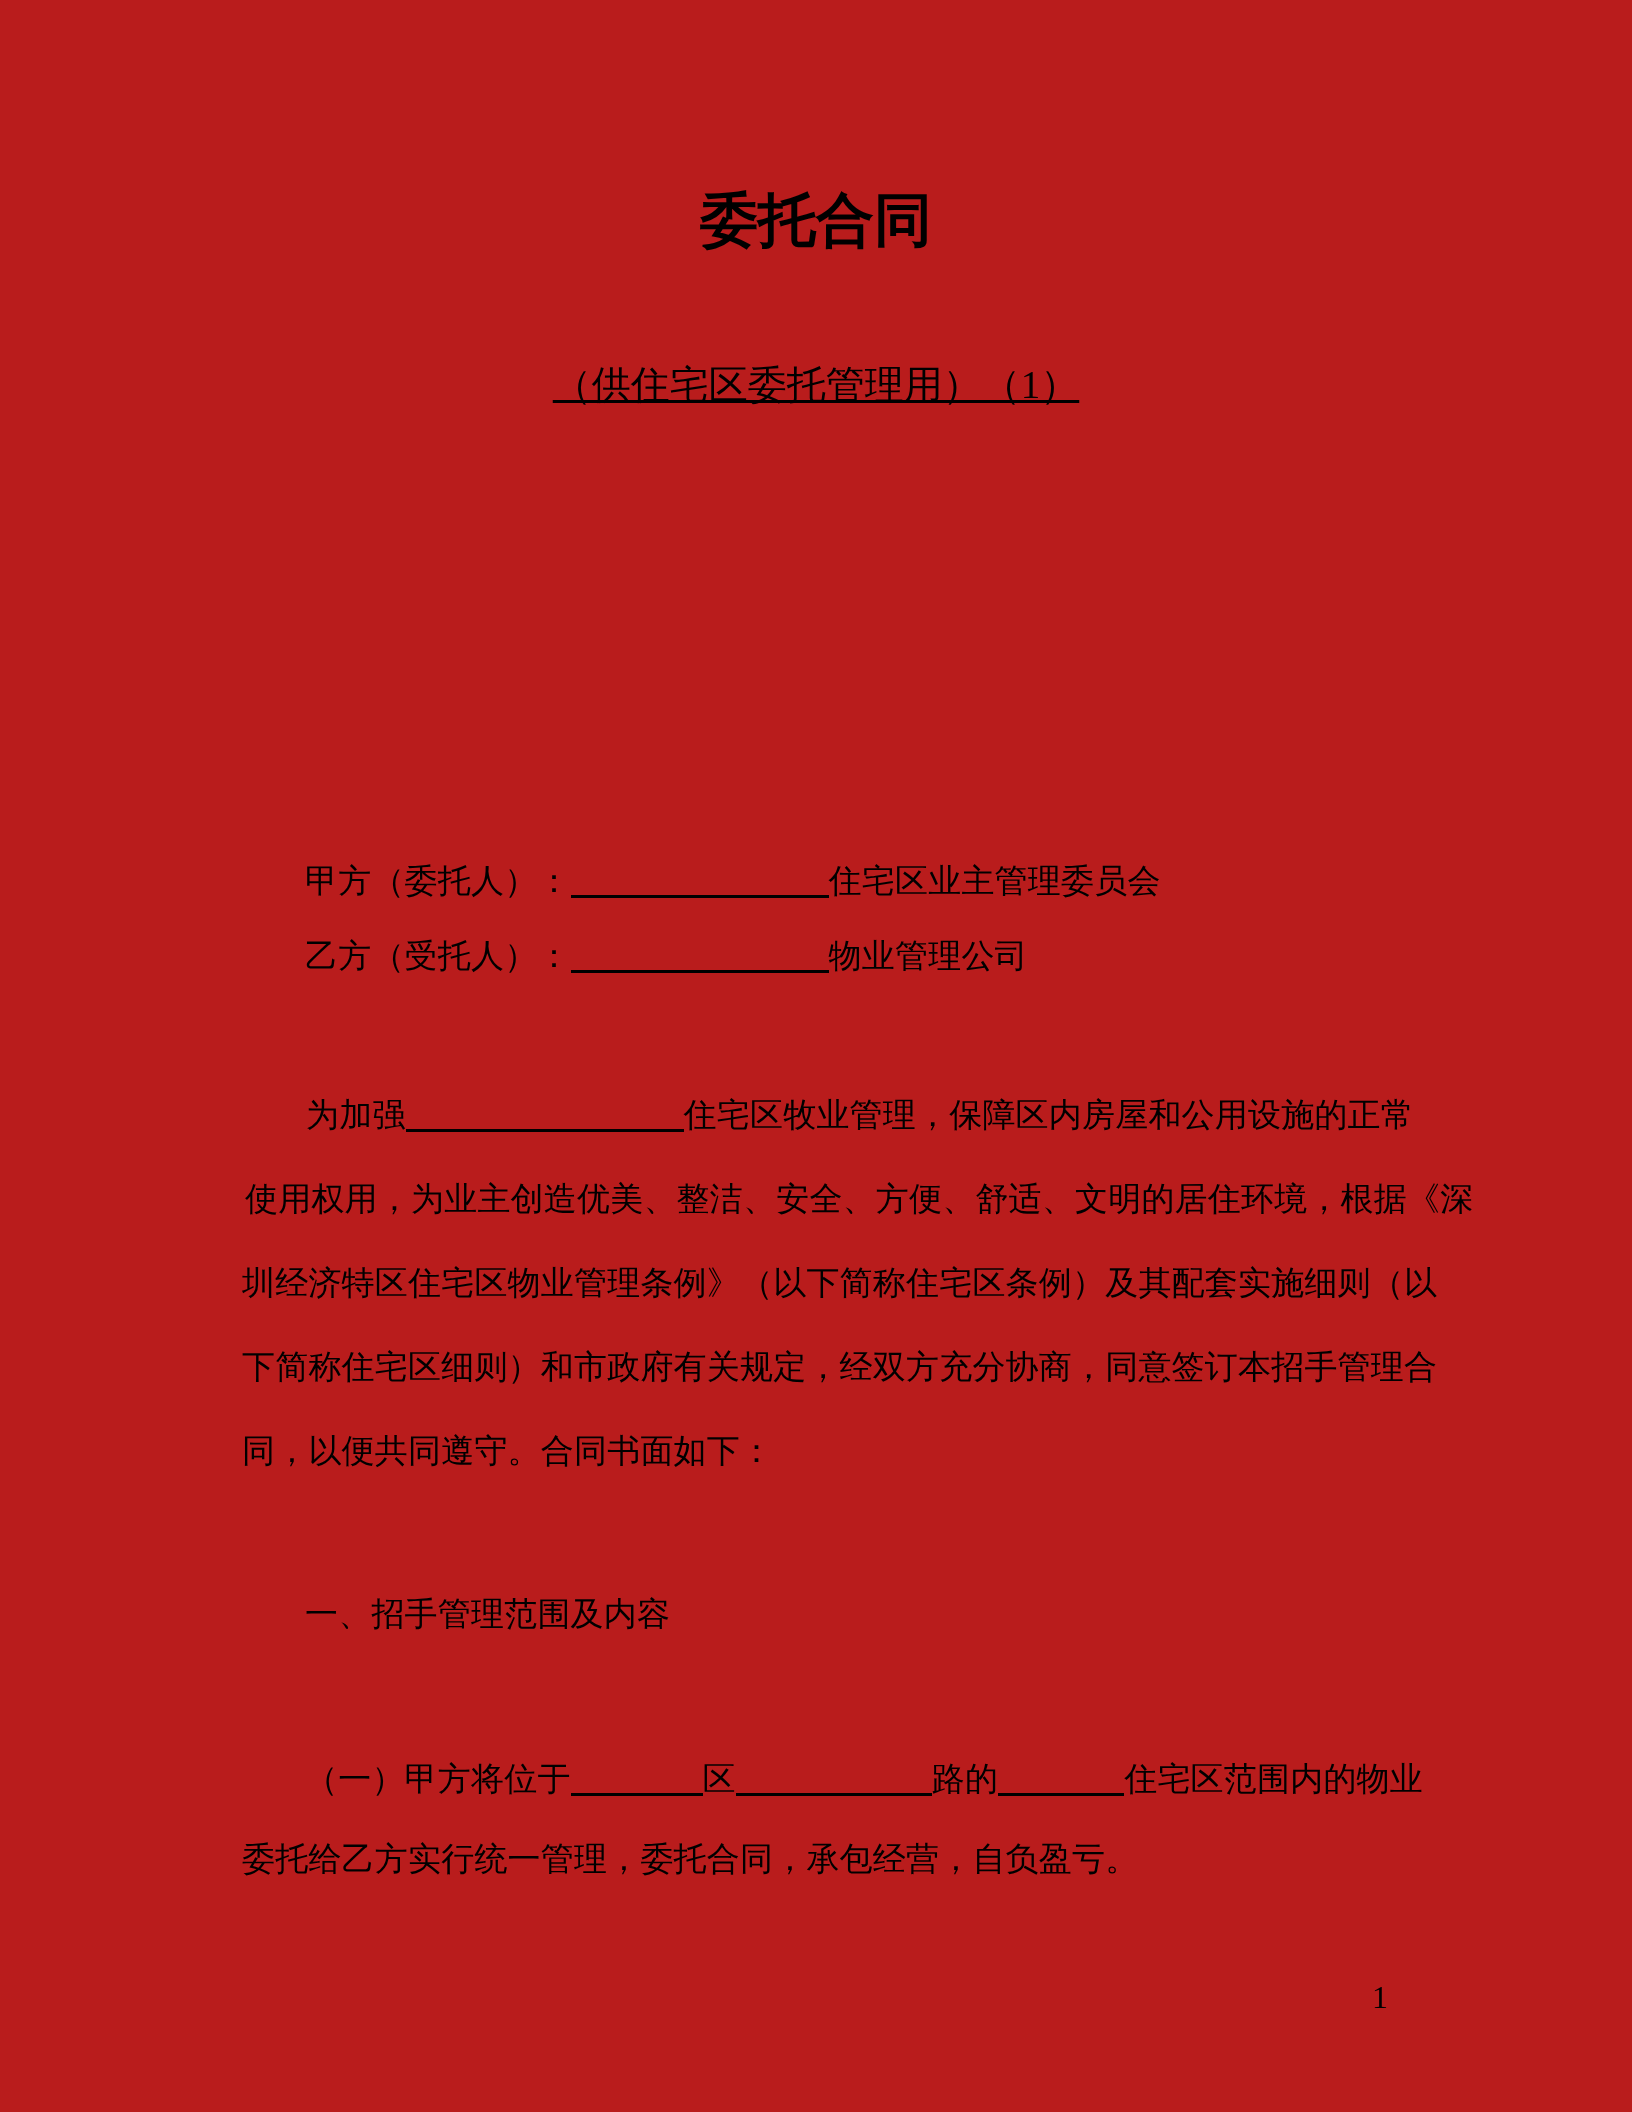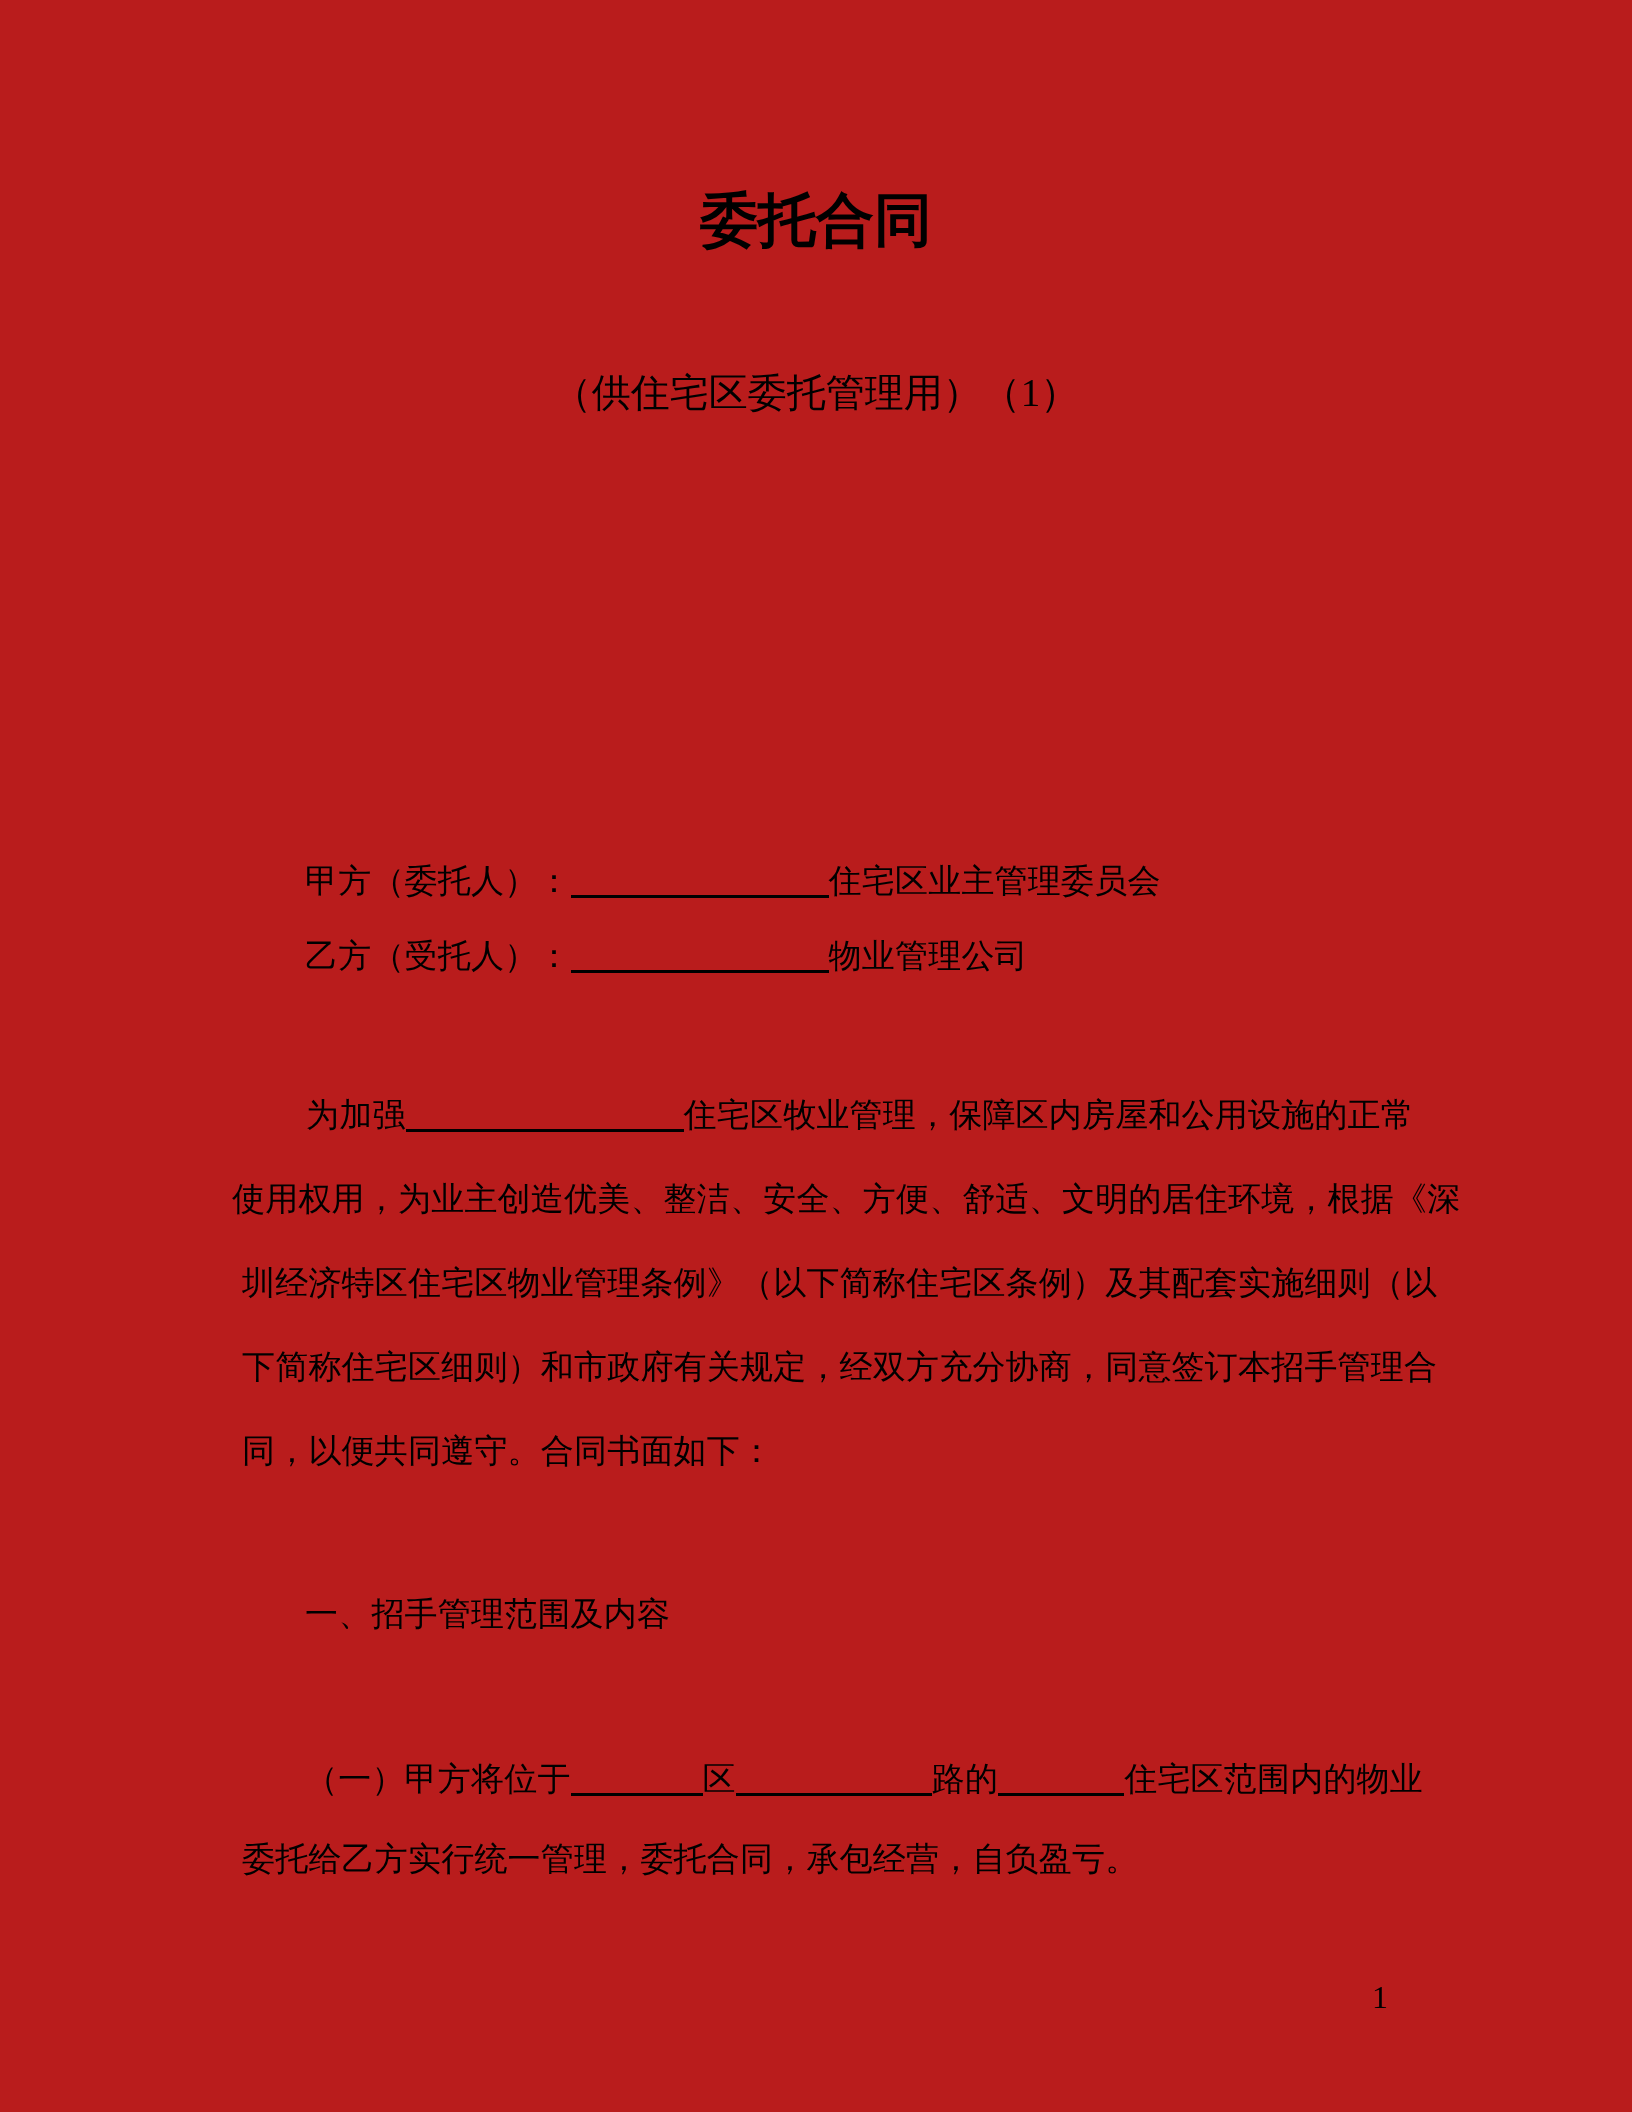--- a/index.html
+++ b/index.html
@@ -25,24 +25,25 @@
     font-family: "Liberation Sans", "DejaVu Sans", sans-serif;
     font-weight: 700;
     font-size: 58px;
     line-height: 1.1;
     letter-spacing: 0;
   }
   .doc-subtitle {
     position: absolute;
     left: 0;
     right: 0;
-    top: 372px;
+    top: 364px;
     text-align: center;
     font-size: 39px;
     line-height: 1.1;
+    text-decoration: underline;
   }
   .line {
     position: absolute;
     font-size: 33px;
     line-height: 40px;
     letter-spacing: 0.2px;
     white-space: nowrap;
   }
   .blank {
     display: inline-block;
@@ -52,21 +53,21 @@
   }
   .blank-party { width: 258px; }
   .blank-preamble { width: 278px; }
   .blank-district { width: 132px; }
   .blank-road { width: 196px; }
   .blank-estate { width: 126px; }
   .pos-doc-label { left: 305px; top: 684px; }
   .pos-party-a { left: 305px; top: 848px; margin-top: 13px; }
   .pos-party-b { left: 305px; top: 936px; }
   .pos-pre-l1 { left: 306px; top: 1095px; }
-  .pos-pre-l2 { left: 232px; top: 1179px; }
+  .pos-pre-l2 { left: 245px; top: 1179px; }
   .pos-pre-l3 { left: 242px; top: 1263px; }
   .pos-pre-l4 { left: 242px; top: 1347px; }
   .pos-pre-l5 { left: 242px; top: 1431px; }
   .pos-sec1-heading { left: 305px; top: 1594px; }
   .pos-clause1-l1 { left: 305px; top: 1759px; }
   .pos-clause1-l2 { left: 242px; top: 1839px; }
   .page-number {
     position: absolute;
     left: 1372px;
     top: 1978px;

